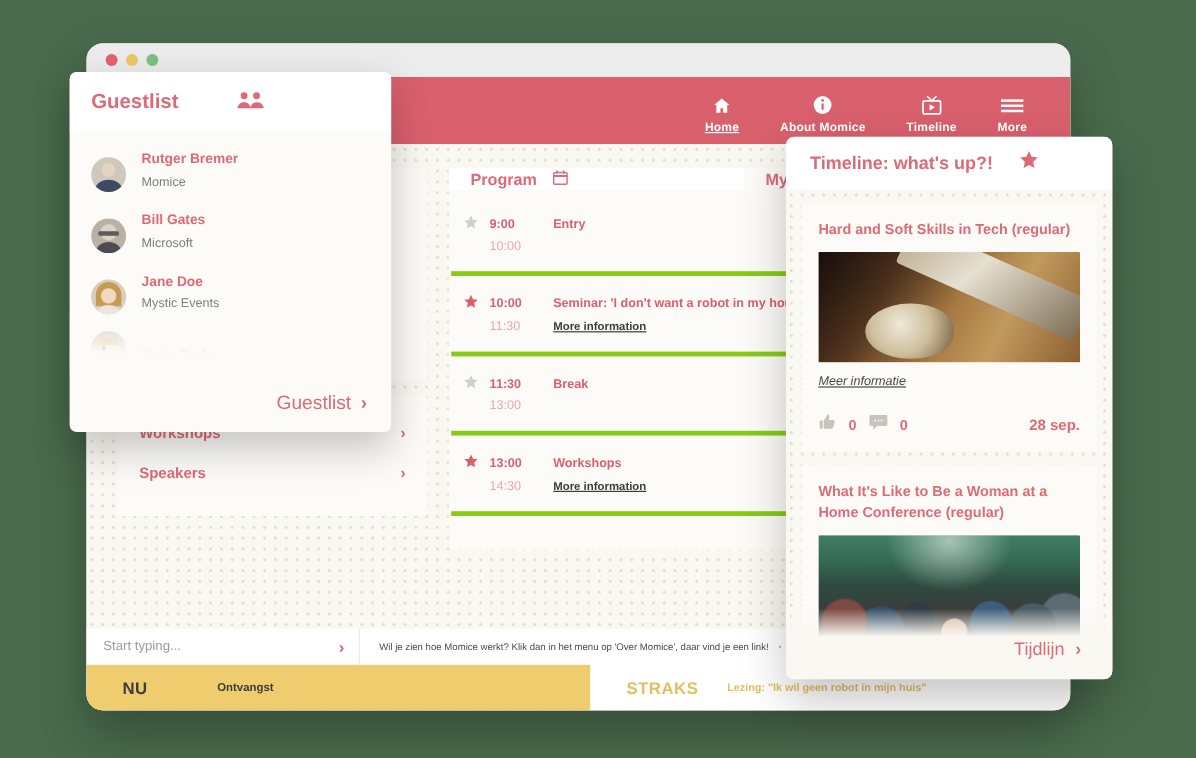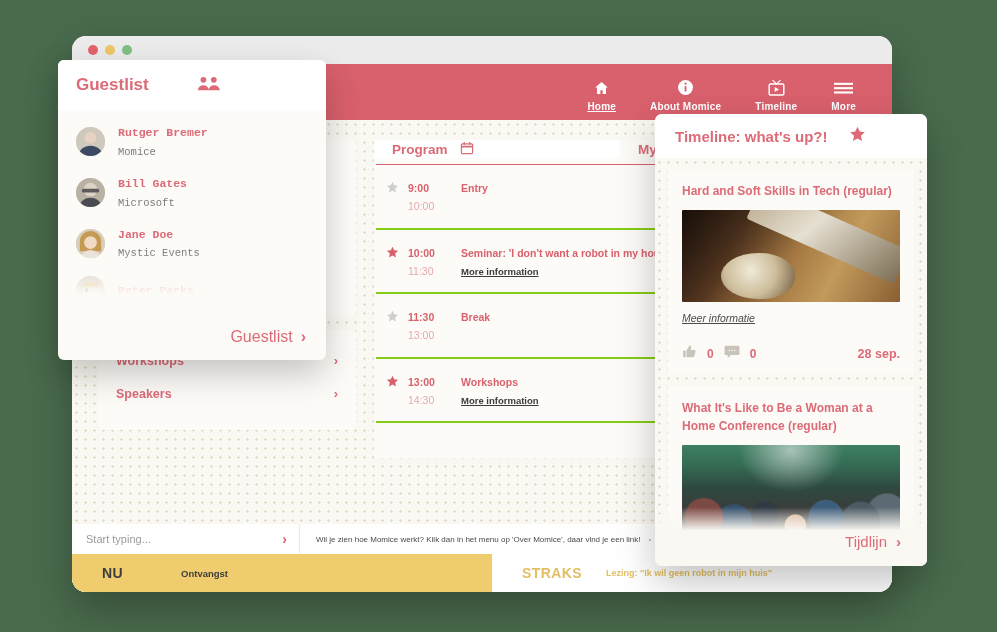--- a/index.html
+++ b/index.html
@@ -87,21 +87,21 @@
     padding-left: 18px; cursor: pointer;
     font-size: 13.5px; font-weight: bold; color: #dc6b78;
   }
   .prog-tab.active { background: #ffffff; }
   .prog-tab.inactive { background: transparent; }
   .red-banner { height: 22px; background: #d9606d; margin: 6px 2px 0 2px; }
   .prog-list { flex: 1; padding: 0 2px; }
   .prog-row {
     display: flex; align-items: flex-start; gap: 9px;
     padding: 13px 6px 13px 10px;
-    border-bottom: 2px solid #84cc16;
+    border-bottom: 4px solid #84cc16;
   }
   .prog-row .star { width: 13px; height: 13px; margin-top: 2px; flex: none; }
   .prog-times { width: 44px; flex: none; }
   .prog-times .t1 { font-size: 10.5px; font-weight: bold; color: #d9606d; line-height: 1.45; }
   .prog-times .t2 { font-size: 10.5px; color: #e7a9ae; line-height: 1.45; }
   .prog-body .p-title { font-size: 10.5px; font-weight: bold; color: #d9606d; line-height: 1.45; }
   .prog-body .p-more {
     font-size: 9.5px; font-weight: bold; color: #3c3c3c;
     text-decoration: underline; cursor: pointer; line-height: 1.6;
   }
@@ -147,21 +147,21 @@
     background: #fdfbf7; border-radius: 6px;
     box-shadow: 0 14px 34px rgba(0,0,0,.22);
     overflow: hidden;
   }
   .gl-head {
     height: 50px; background: #ffffff;
     display: flex; align-items: center; gap: 48px; padding-left: 18px;
   }
   .gl-head .gl-title { font-size: 17px; font-weight: bold; color: #dc6b78; }
   .gl-list { padding: 6px 0 0 0; position: relative; }
-  .gl-row { display: flex; align-items: center; gap: 13px; padding: 7px 0 7px 18px; cursor: pointer; font-family: Liberation Mono, monospace; }
+  .gl-row { display: flex; align-items: flex-end; gap: 13px; padding: 7px 0 7px 18px; cursor: pointer; }
   .avatar {
     width: 29px; height: 29px; border-radius: 50%; flex: none;
     background: #d8d2c8; overflow: hidden; position: relative;
   }
   .gl-name { font-size: 11.5px; font-weight: bold; color: #dc6b78; line-height: 1.45; }
   .gl-org { font-size: 10.5px; color: #7c7c7c; line-height: 1.45; }
   .gl-fade {
     position: absolute; left: 0; right: 0; bottom: 0; height: 60px;
     background: linear-gradient(to bottom, rgba(253,251,247,0), #fdfbf7 72%);
     pointer-events: none;

